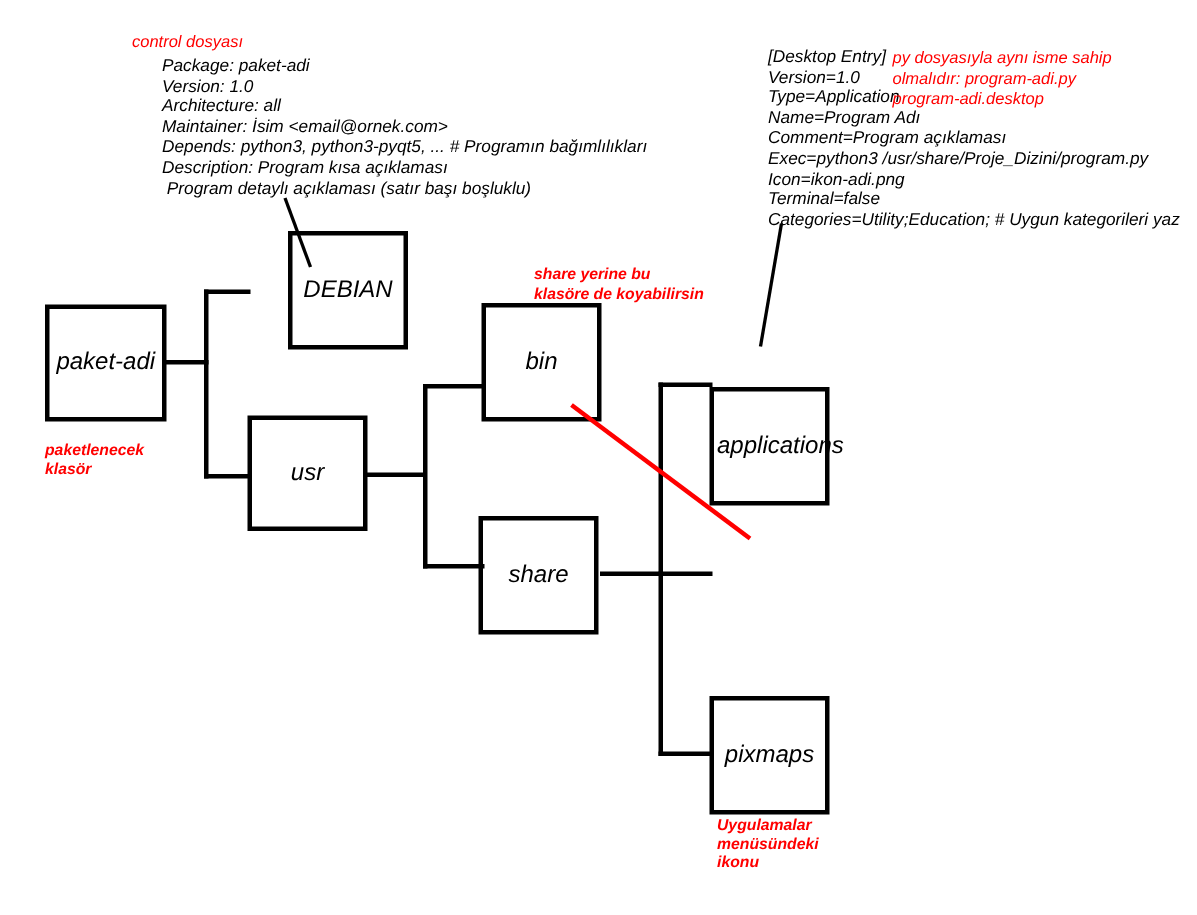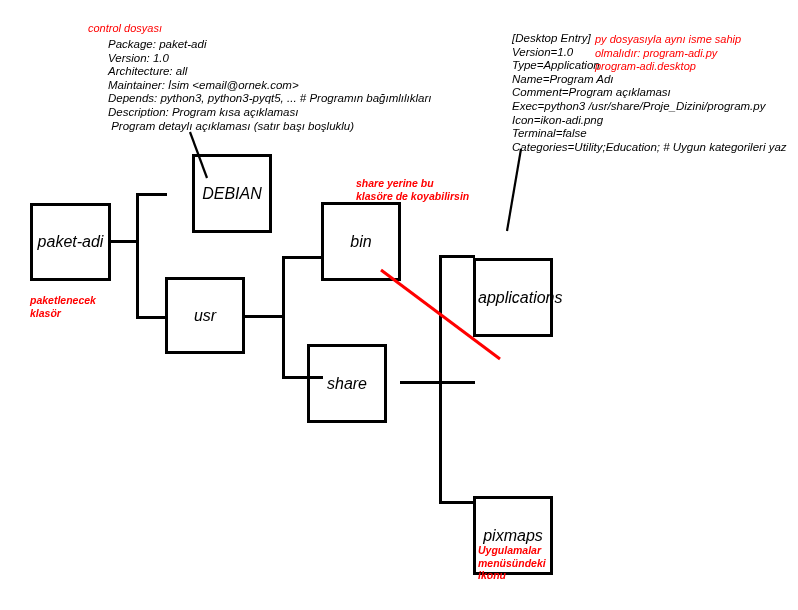--- a/index.html
+++ b/index.html
@@ -143,30 +143,30 @@
   </div>
 
   <div class="box" style="left:165px; top:277px; width:80px; height:77px;">
     <span class="box-label">usr</span>
   </div>
 
   <div class="box" style="left:321px; top:202px; width:80px; height:79px;">
     <span class="box-label">bin</span>
   </div>
 
-  <div class="box" style="left:307px; top:344px; width:80px; height:79px;">
+  <div class="box" style="left:319px; top:344px; width:80px; height:79px;">
     <span class="box-label">share</span>
   </div>
 
   <div class="box overflow" style="left:473px; top:219px; width:80px; height:79px;margin-top:39px;">
     <span class="box-label">applications</span>
   </div>
 
 
-  <div class="box" style="left:473px; top:464px; width:80px; height:79px;margin-top:32px;">
+  <div class="box" style="left:473px; top:464px; width:80px; height:79px;">
     <span class="box-label">pixmaps</span>
   </div>
 
   <svg class="redline" style="left:0; top:0; width:798px; height:610px;">
     <line x1="381" y1="270" x2="500" y2="359"></line>
   </svg>
 
   <div class="note" style="left:30px; top:294px;">paketlenecek
 klasör</div>
 

